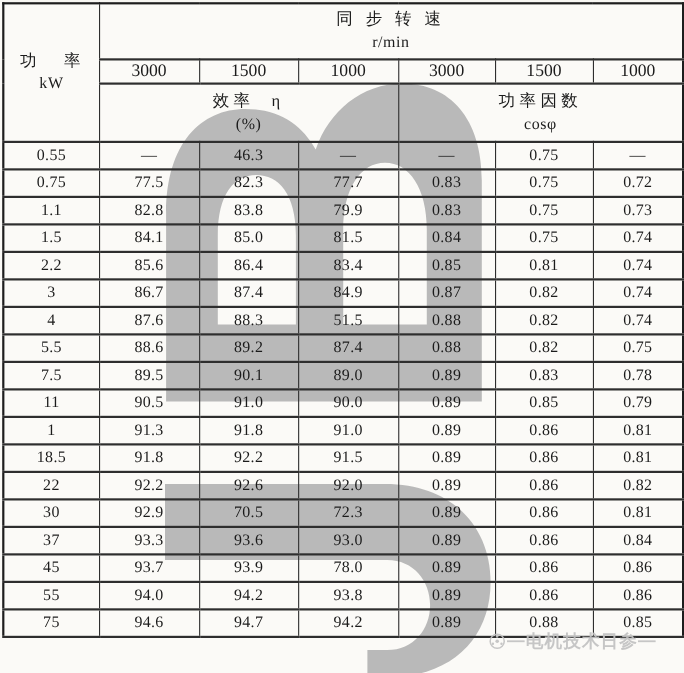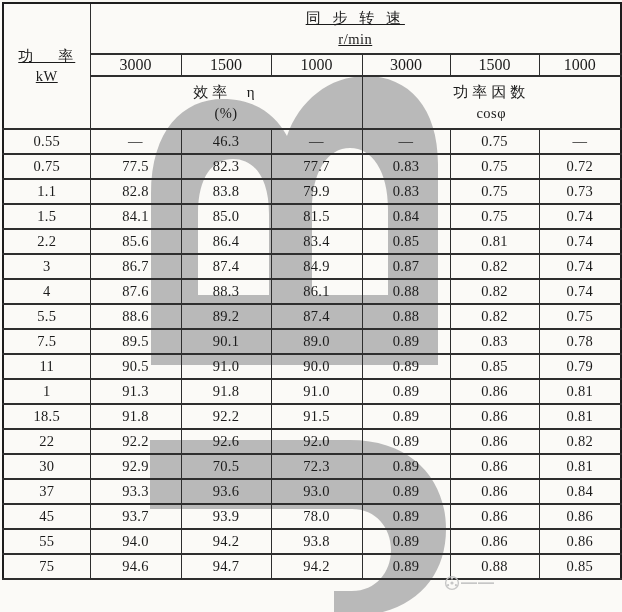--- a/index.html
+++ b/index.html
@@ -26,21 +26,21 @@
   col.c-power{width:87px;}
   col.c1{width:91px;}col.c2{width:90px;}col.c3{width:91px;}
   col.c4{width:88px;}col.c5{width:89px;}col.c6{width:82px;}
   th,td{
     border:1px solid #2e2e2e;
     border-bottom-width:2px;
     text-align:center;vertical-align:middle;
     color:#1b1b1b;background:transparent;
     padding:0;font-weight:normal;
   }
-  thead tr.r1 th{height:49px;text-decoration:underline;}
+  thead tr.r1 th{height:49px;}
   thead tr.r2 th{height:20px;font-size:16px;}
   thead tr.r3 th{height:51px;}
   tbody tr{height:25px;border-radius:10px;}
   tbody td{font-size:14.5px;letter-spacing:0.3px;}
   .hdr-line1{font-size:15px;letter-spacing:4px;white-space:pre;line-height:1.45;}
   .hdr-line2{font-size:14.5px;letter-spacing:0.5px;line-height:1.3;text-align:center;}
   .power-head .hdr-line1{letter-spacing:2px;}
   .watermark-credit{
     position:absolute;left:444px;top:568px;width:178px;height:26px;
     z-index:2;pointer-events:none;
@@ -163,21 +163,21 @@
           <td>87.4</td>
           <td>84.9</td>
           <td>0.87</td>
           <td>0.82</td>
           <td>0.74</td>
         </tr>
         <tr>
           <td>4</td>
           <td>87.6</td>
           <td>88.3</td>
-          <td>86.1</td>
+          <td>51.5</td>
           <td>0.88</td>
           <td>0.82</td>
           <td>0.74</td>
         </tr>
         <tr>
           <td>5.5</td>
           <td>88.6</td>
           <td>89.2</td>
           <td>87.4</td>
           <td>0.88</td>
@@ -279,16 +279,17 @@
 
   <div class="watermark-credit">
     <svg class="wm-icon" viewBox="0 0 16 16" xmlns="http://www.w3.org/2000/svg" aria-hidden="true">
       <circle cx="8" cy="8" r="6.4" fill="none" stroke="#c2c2c2" stroke-width="1.4"></circle>
       <circle cx="8" cy="8" r="1.6" fill="#c2c2c2"></circle>
       <circle cx="8" cy="3.6" r="1.1" fill="#c2c2c2"></circle>
       <circle cx="11.9" cy="10.2" r="1.1" fill="#c2c2c2"></circle>
       <circle cx="4.1" cy="10.2" r="1.1" fill="#c2c2c2"></circle>
     </svg>
     <span class="wm-dash">—</span>
+    <span>电机技术日参</span>
     <span class="wm-dash">—</span>
   </div>
 
 </div>
 
 </body></html>

